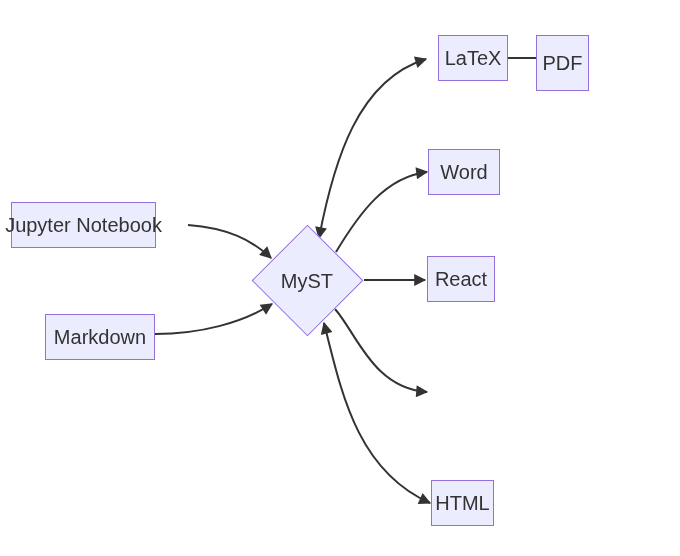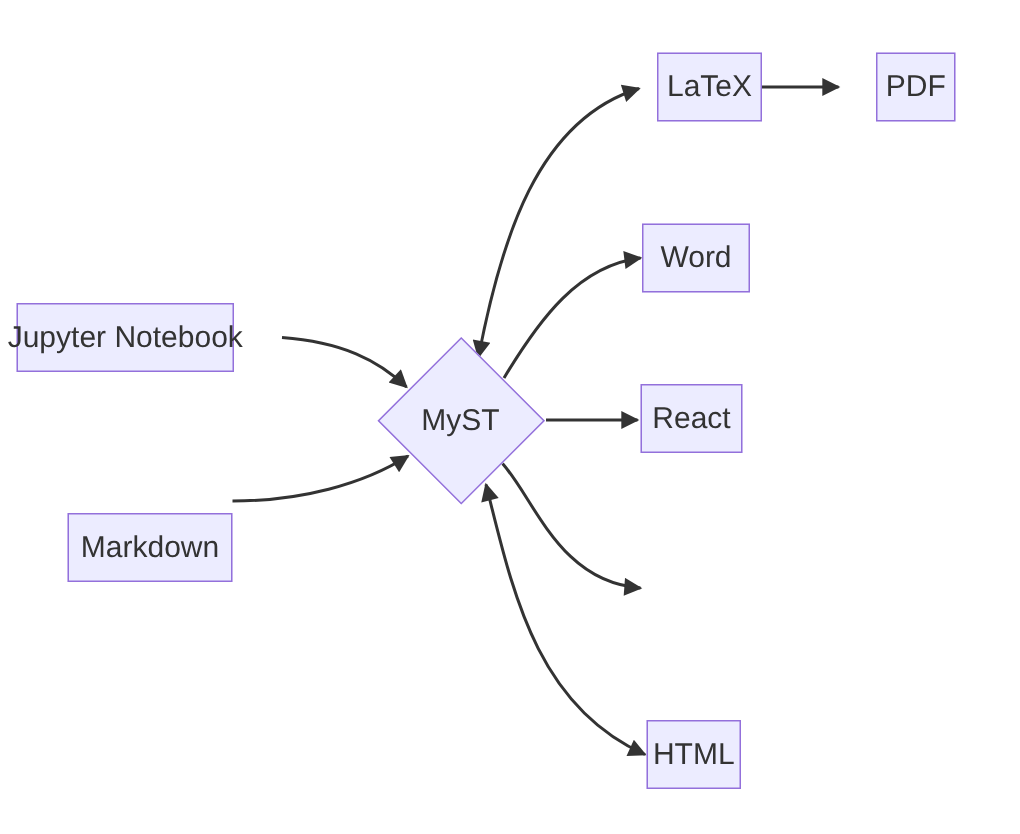--- a/index.html
+++ b/index.html
@@ -40,23 +40,23 @@
     color: var(--text);
     display: flex;
     align-items: center;
     justify-content: center;
     font-size: 20px;
     line-height: 1;
     white-space: nowrap;
   }
   .node .label { display: block; }
   .n-jupyter  { left: 11px;  top: 202px; width: 145px; height: 46px; }
-  .n-markdown { left: 45px;  top: 314px; width: 110px; height: 46px; margin-top: 28px; }
+  .n-markdown { left: 45px;  top: 314px; width: 110px; height: 46px; }
   .n-latex    { left: 414px; top: 35px;  width: 70px;  height: 46px; margin-left: 24px; }
-  .n-pdf      { left: 584px; top: 35px;  width: 53px;  height: 46px; text-align: center; }
+  .n-pdf      { left: 536px; top: 35px;  width: 53px;  height: 56px; text-align: center; }
   .n-word     { left: 428px; top: 149px; width: 72px;  height: 46px; }
   .n-react    { left: 427px; top: 256px; width: 68px;  height: 46px; }
   .n-html     { left: 428px; top: 369px; width: 68px;  height: 46px; }
   .n-jats     { left: 431px; top: 480px; width: 63px;  height: 46px; }
   .n-myst {
     left: 268px; top: 241px;
     width: 79px; height: 79px;
     transform: rotate(45deg);
   }
   .n-myst .label { transform: rotate(-45deg); }

